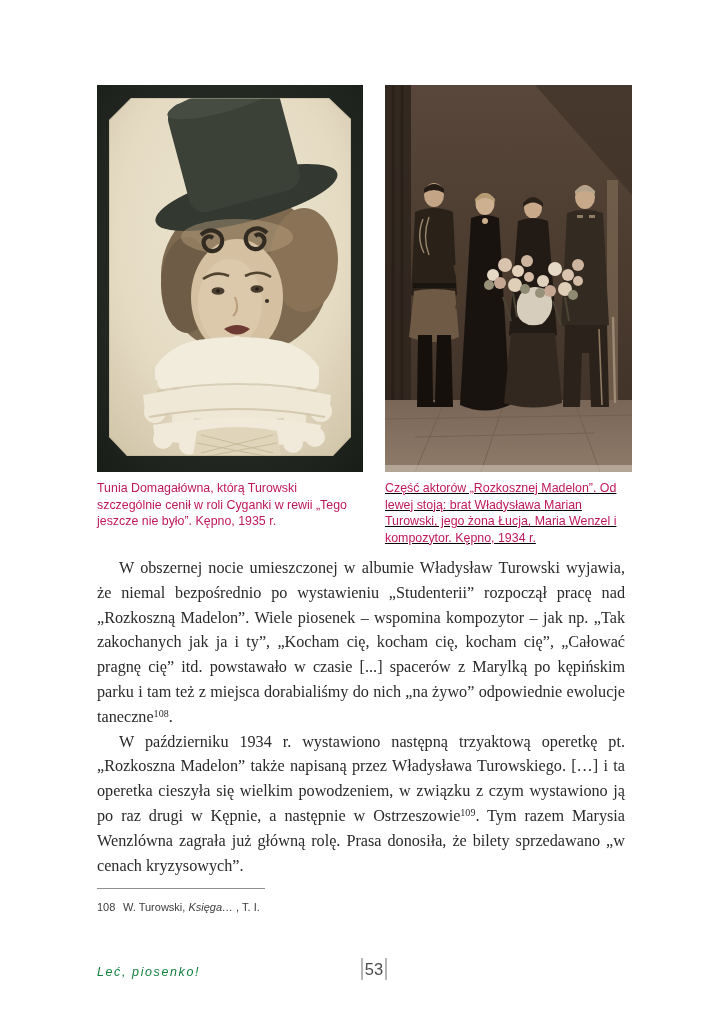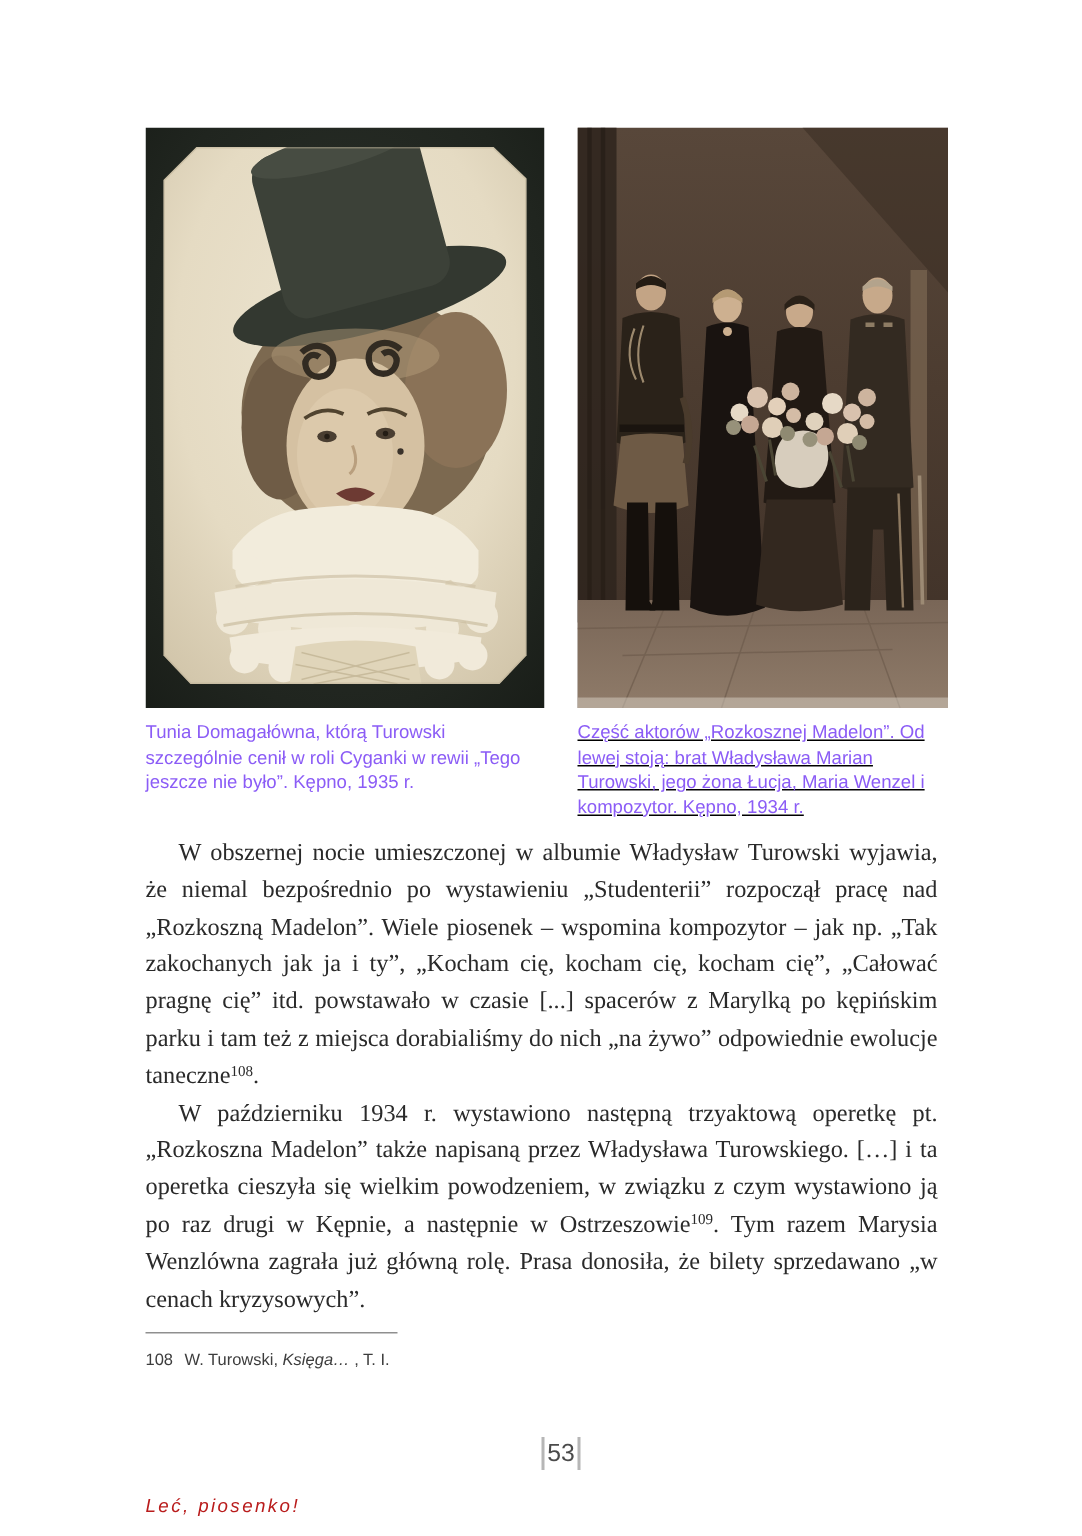--- a/index.html
+++ b/index.html
@@ -2,38 +2,38 @@
 <html><head>
 <meta charset="utf-8">
 <style>
   html,body{margin:0;padding:0;background:#ffffff;}
   .page{position:relative;width:721px;height:1024px;background:#ffffff;overflow:hidden;
         font-family:"Liberation Sans",sans-serif;}
   figure{margin:0;padding:0;}
   .photo-left{position:absolute;left:97px;top:85px;width:266px;}
   .photo-right{position:absolute;left:385px;top:85px;width:247px;text-decoration:underline;}
   .photo-left svg,.photo-right svg{display:block;}
-  figcaption{margin-top:8px;font-size:12.4px;line-height:16.6px;color:#8b5cf6;
+  figcaption{margin-top:8px;font-size:12.4px;line-height:16.6px;color:#be185d;
              font-family:"Liberation Sans",sans-serif;}
   .body-text{position:absolute;left:97px;top:556px;width:528px;
              font-family:"Liberation Serif",serif;font-size:16.2px;line-height:24.8px;
              color:#2a2a2a;text-align:justify;}
   .body-text p{margin:0;text-indent:22px;}
   .body-text .it{}
   .body-text sup{font-size:0.62em;font-style:normal;position:relative;top:-0.45em;
                  vertical-align:baseline;line-height:0;}
   .fn-rule{position:absolute;left:97px;top:888px;width:168px;height:1px;background:#8f8f8f;}
   .footnotes{position:absolute;left:97px;top:896px;width:450px;
              font-family:"Liberation Sans",sans-serif;font-size:11px;line-height:22.5px;
              color:#3d3d3d;}
   .footnotes p{margin:0;padding-left:26px;text-indent:-26px;}
   .footnotes .fn-num{display:inline-block;width:26px;text-indent:0;}
   .footnotes .it{font-style:italic;}
   .running-title{position:absolute;left:97px;top:965px;font-size:12.5px;font-style:italic;
-                 letter-spacing:1.6px;color:#b91c1c;margin-top:32px;}
+                 letter-spacing:1.6px;color:#15803d;}
   .page-number-group{position:absolute;left:342px;top:954px;width:64px;height:30px;
                      display:flex;align-items:center;justify-content:center;gap:2px;}
   .page-number-group .num{font-size:16.5px;color:#4b4b4b;}
   .page-number-group .bar{width:1.5px;height:22px;background:#b6b6b6;}
 </style>
 </head>
 <body>
 
 <div class="page">
 

